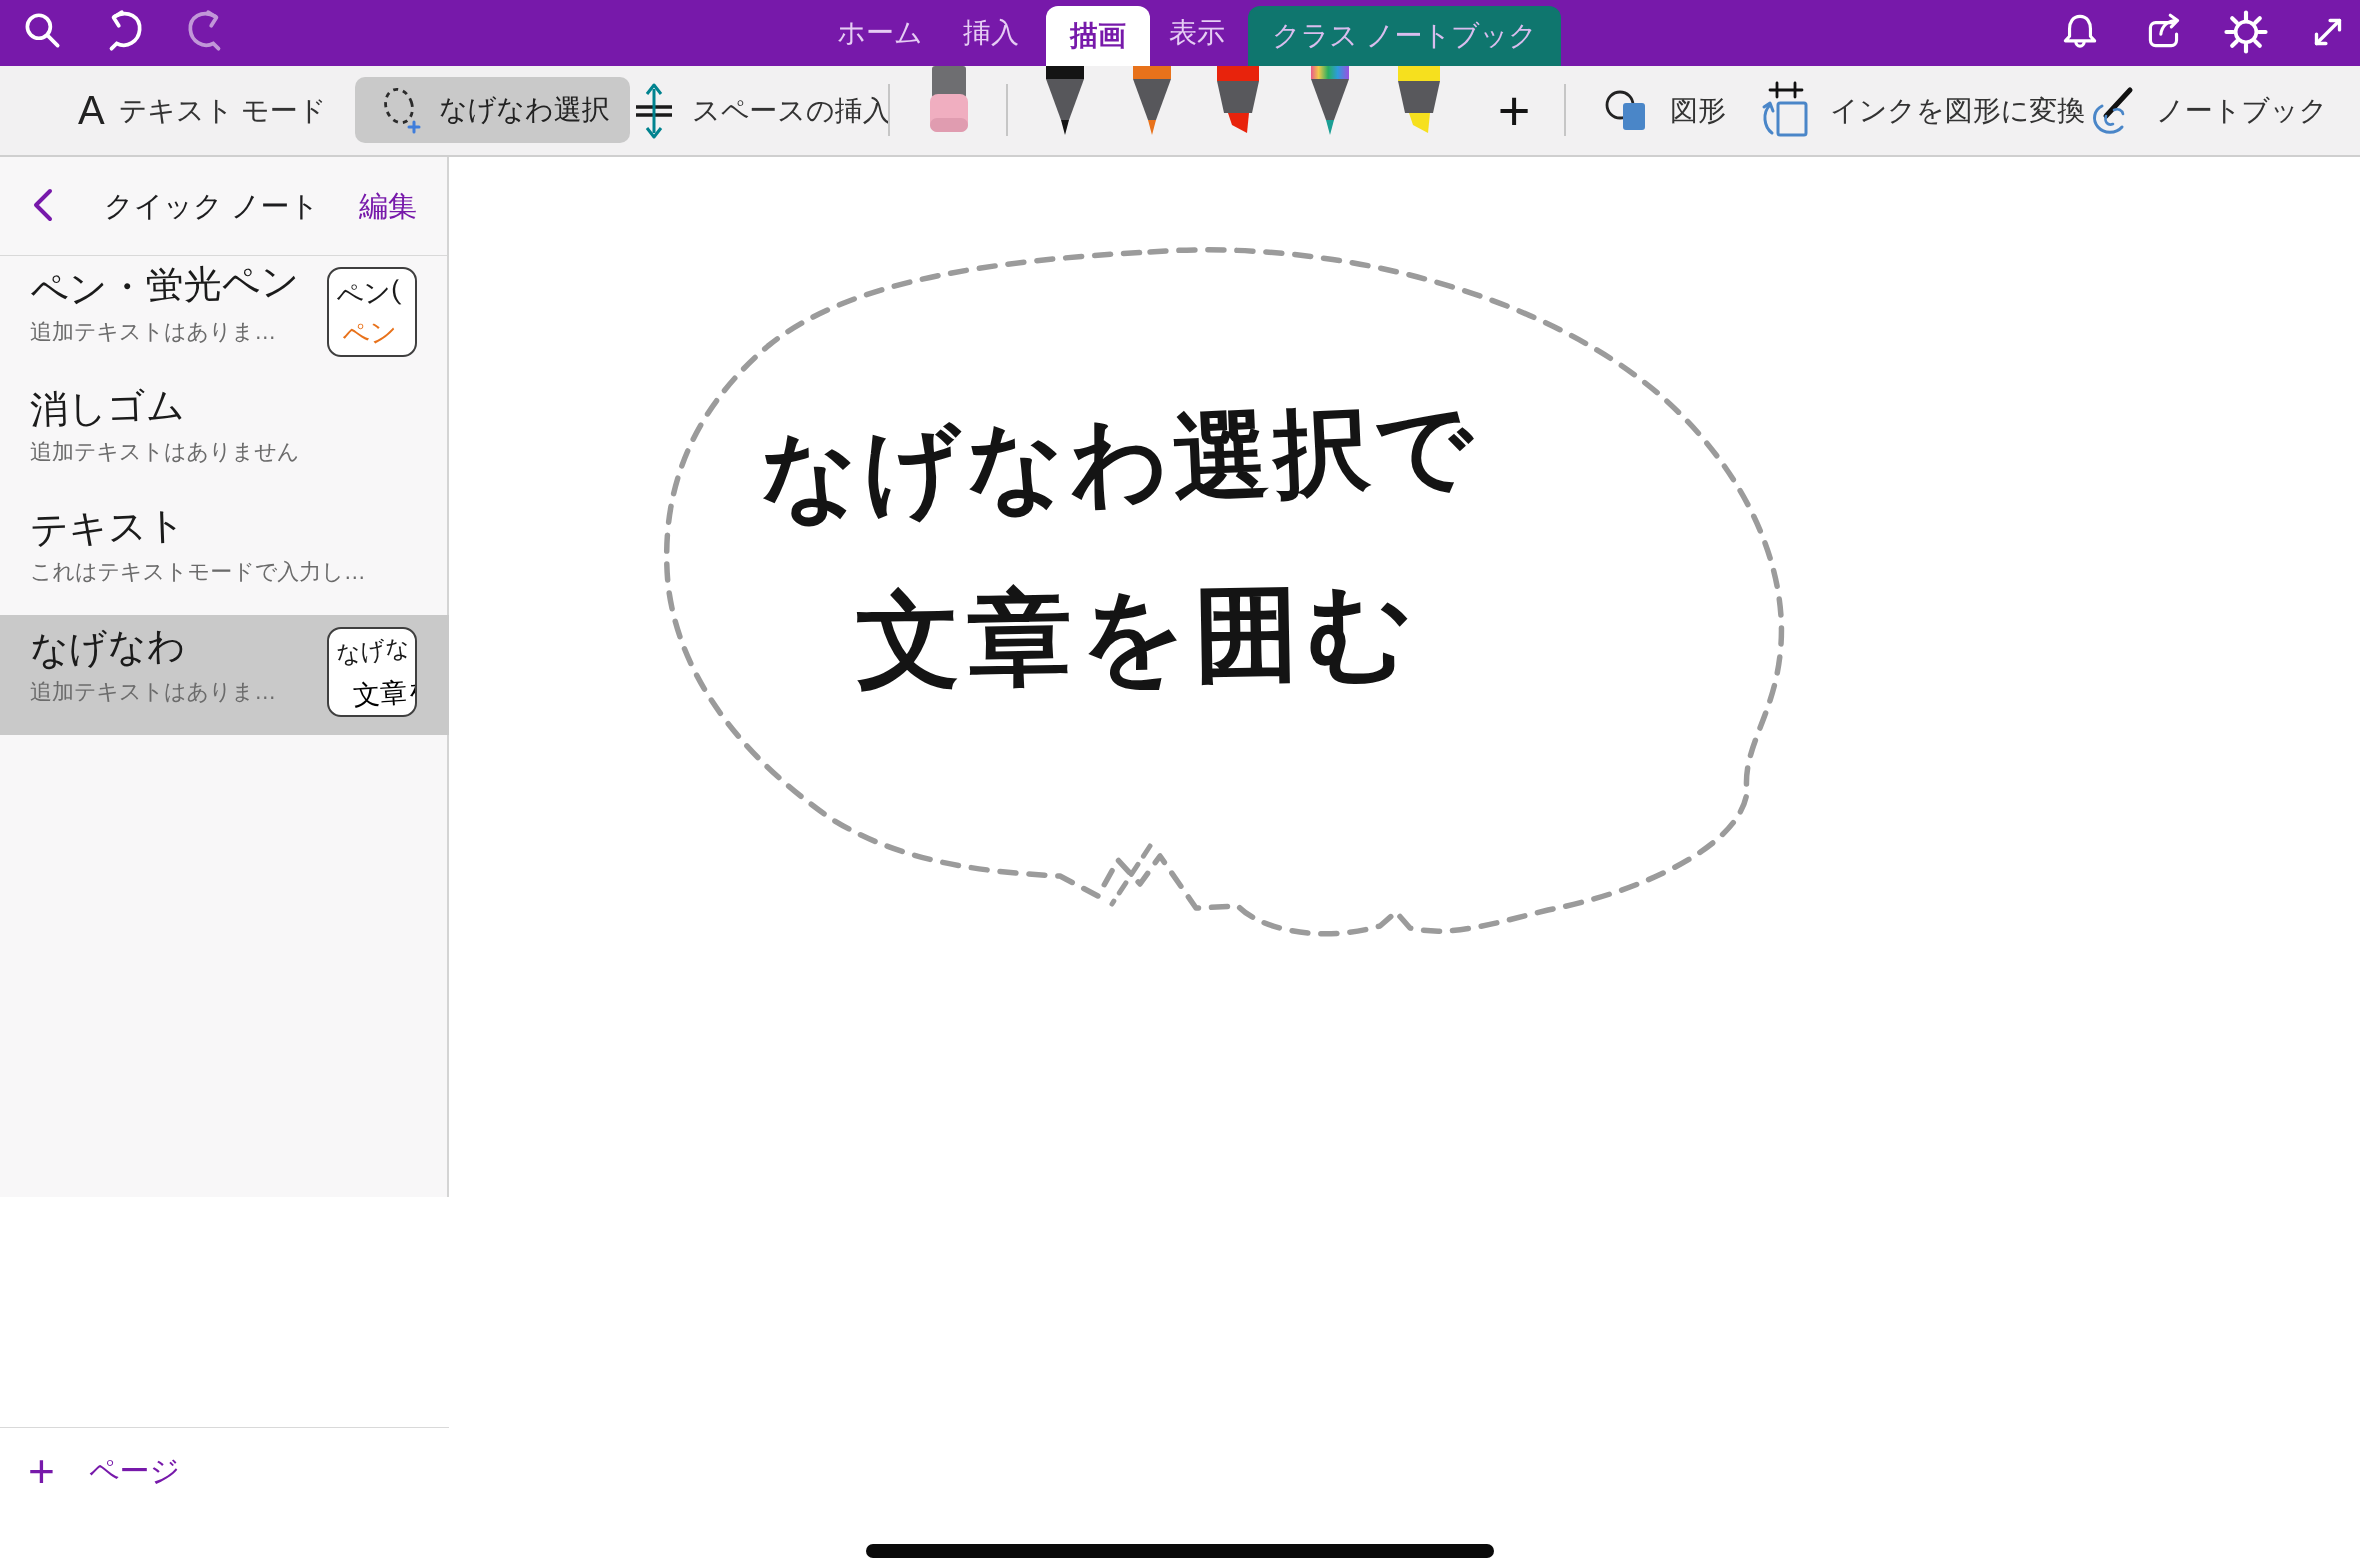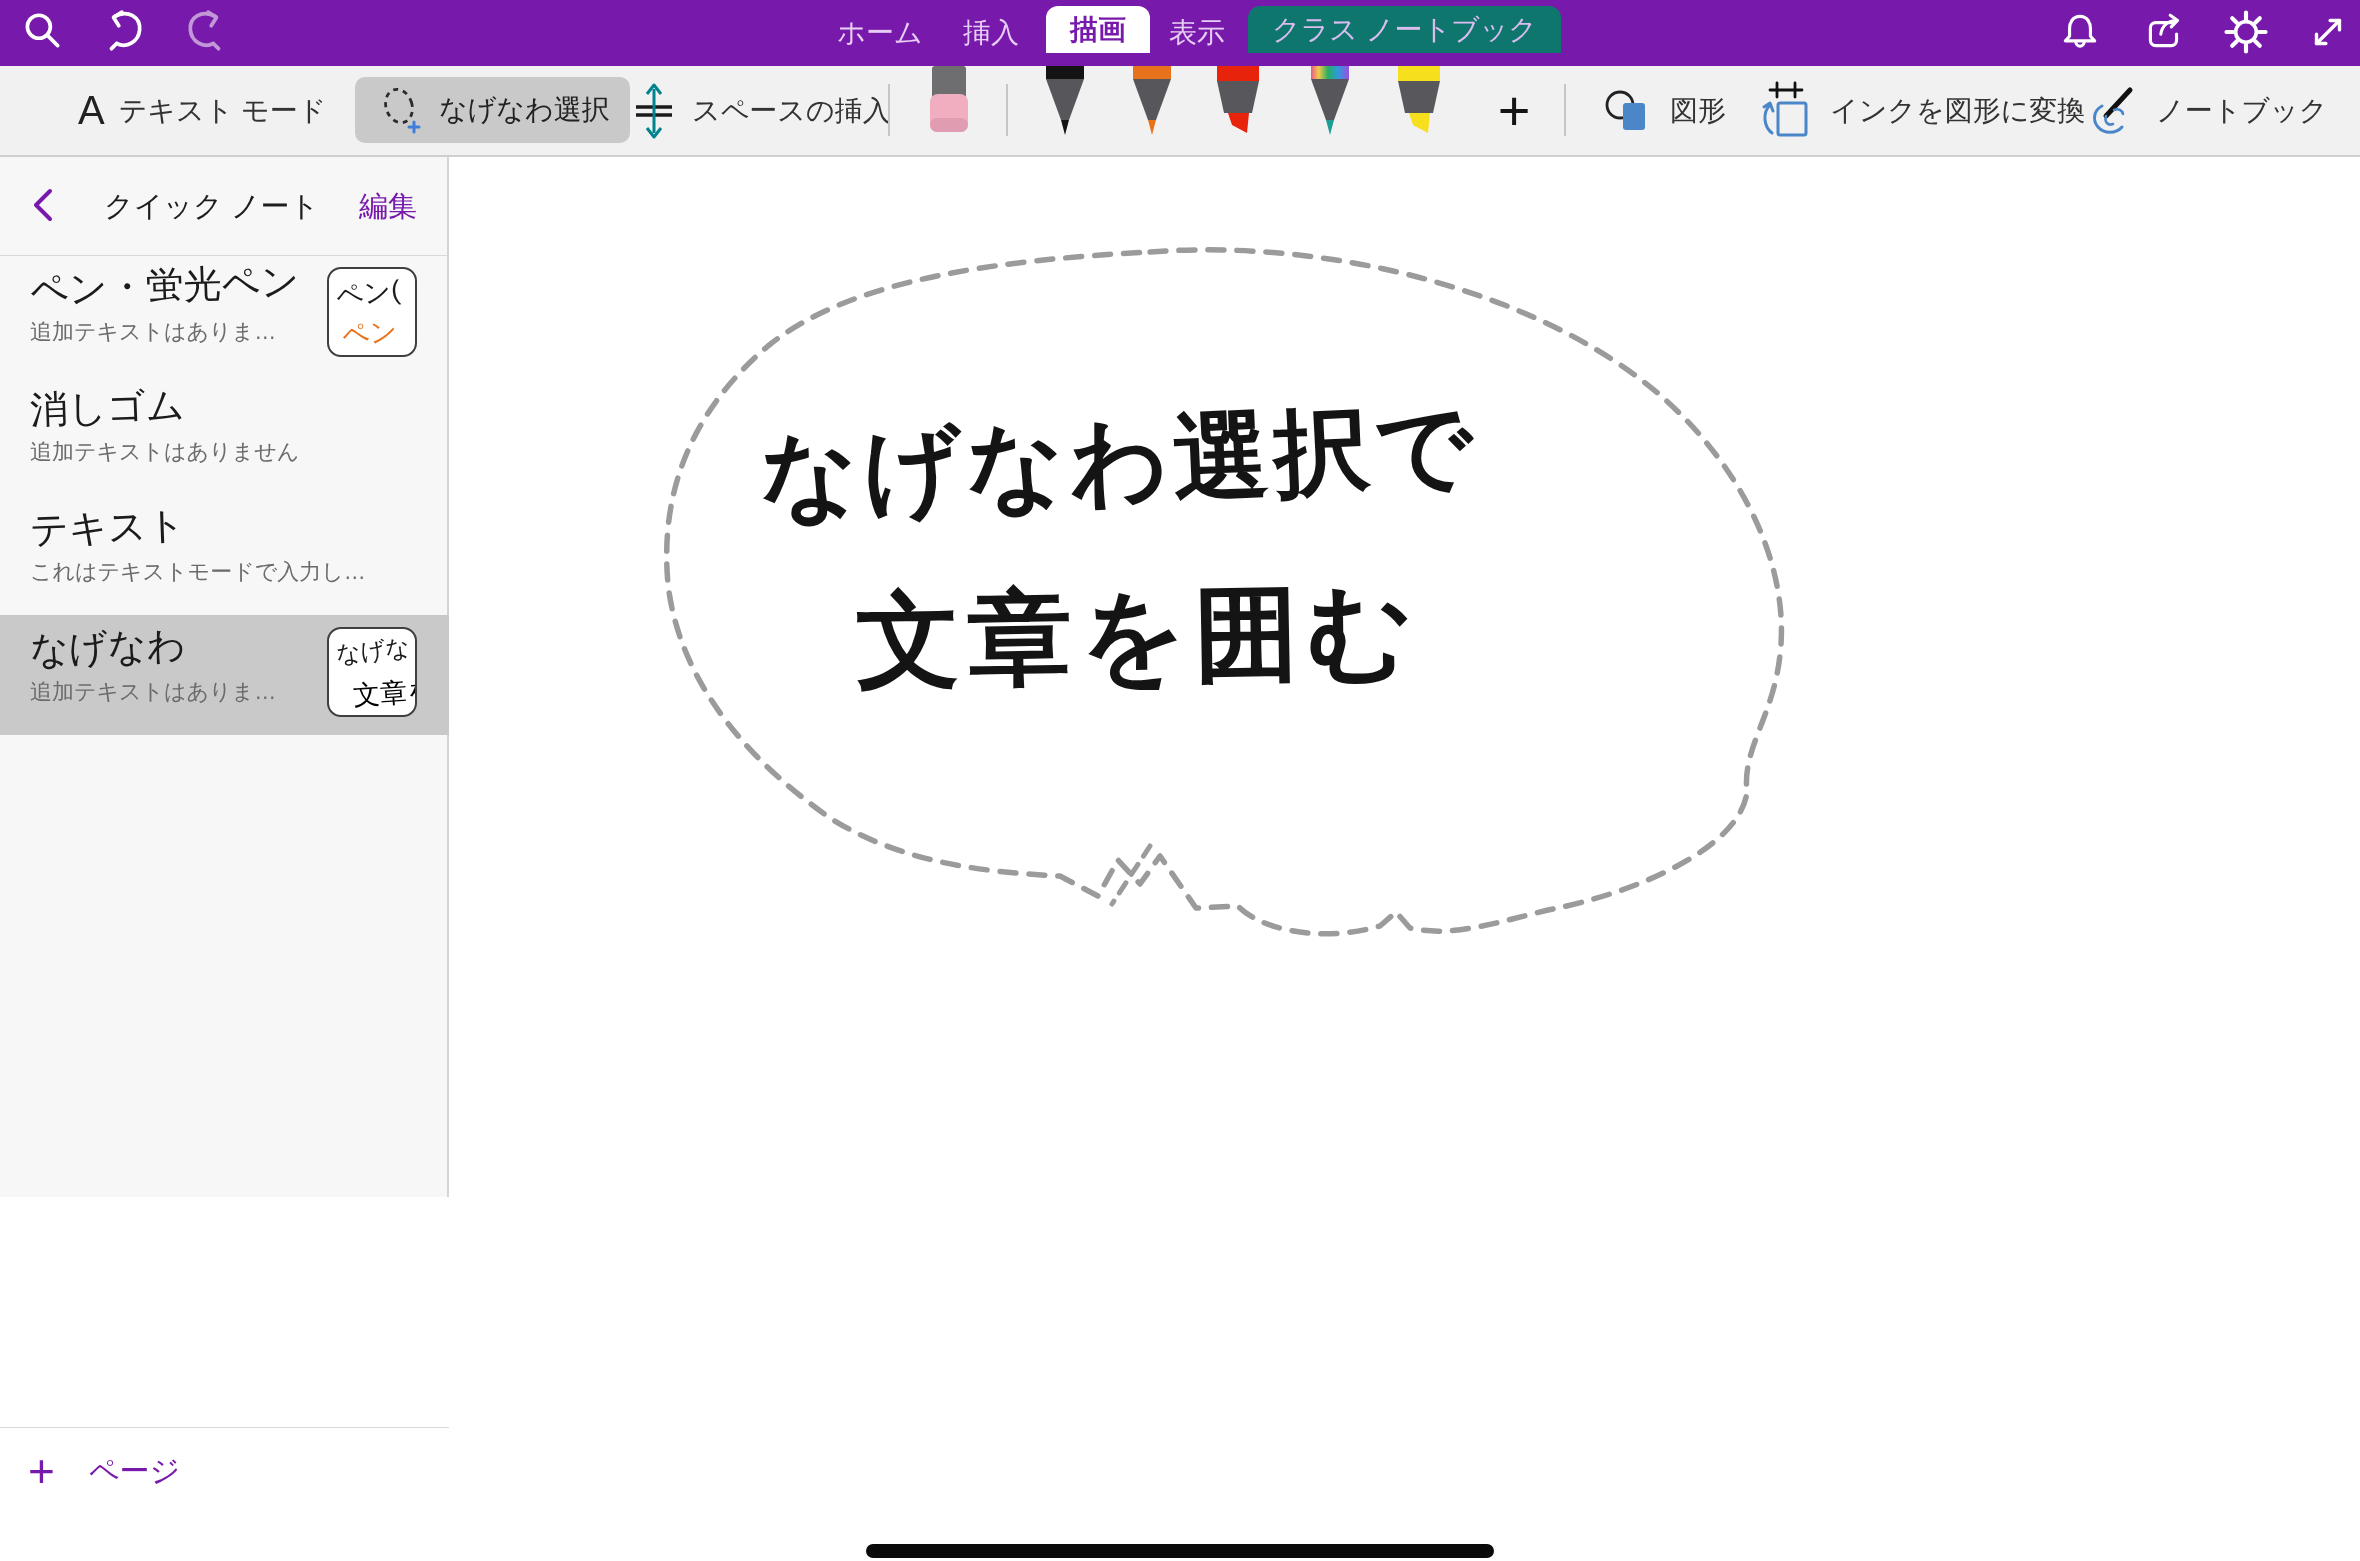--- a/index.html
+++ b/index.html
@@ -7,21 +7,21 @@
     width:2360px;height:1561px;position:relative;overflow:hidden;
     background:#ffffff;
     font-family:"Liberation Sans","DejaVu Sans",sans-serif;
     -webkit-font-smoothing:antialiased;
   }
   
   .titlebar{position:absolute;left:0;top:0;width:2360px;height:66px;background:#7719aa;}
   .tb-icon{position:absolute;top:4px;width:56px;height:56px;display:flex;align-items:center;justify-content:center;cursor:pointer;}
   .tab{position:absolute;top:0;height:66px;display:flex;align-items:center;justify-content:center;
        font-size:28px;color:#e6cdf4;cursor:pointer;white-space:nowrap;}
-  .tab.raised{top:6px;height:47px;border-radius:12px 12px 0 0;padding:0 24px;}
+  .tab.raised{top:6px;height:60px;border-radius:12px 12px 0 0;padding:0 24px;}
   .tab.selected{background:#ffffff;color:#7719aa;font-weight:bold;}
   .tab.dark{background:#0f766e;color:#d9bdee;}
   
   .toolbar{position:absolute;left:0;top:66px;width:2360px;height:89px;background:#f2f1f2;border-bottom:2px solid #cfcfcf;}
   .tool-btn{position:absolute;top:0;height:89px;display:flex;align-items:center;gap:14px;
             font-size:28px;color:#333;cursor:pointer;white-space:nowrap;}
   .tool-btn .lbl{pointer-events:none;}
   .sel-btn{position:absolute;top:11px;height:66px;display:flex;align-items:center;gap:12px;
            background:#c9c9c9;border-radius:10px;padding:0 20px;font-size:28px;color:#222;cursor:pointer;}
   .vdiv{position:absolute;top:18px;width:2px;height:52px;background:#c6c6c6;}

